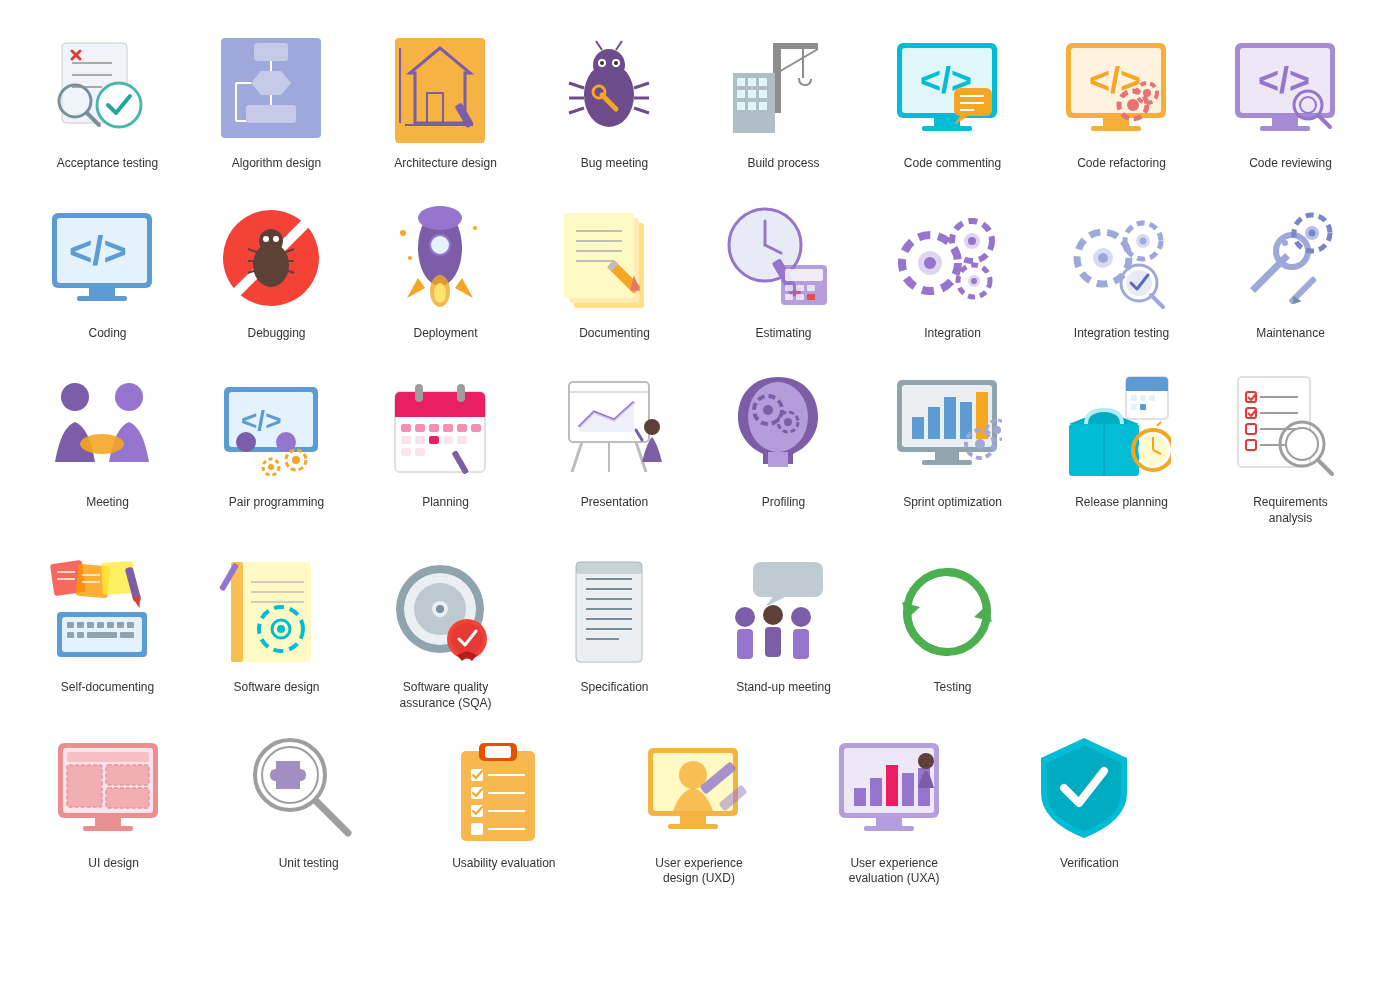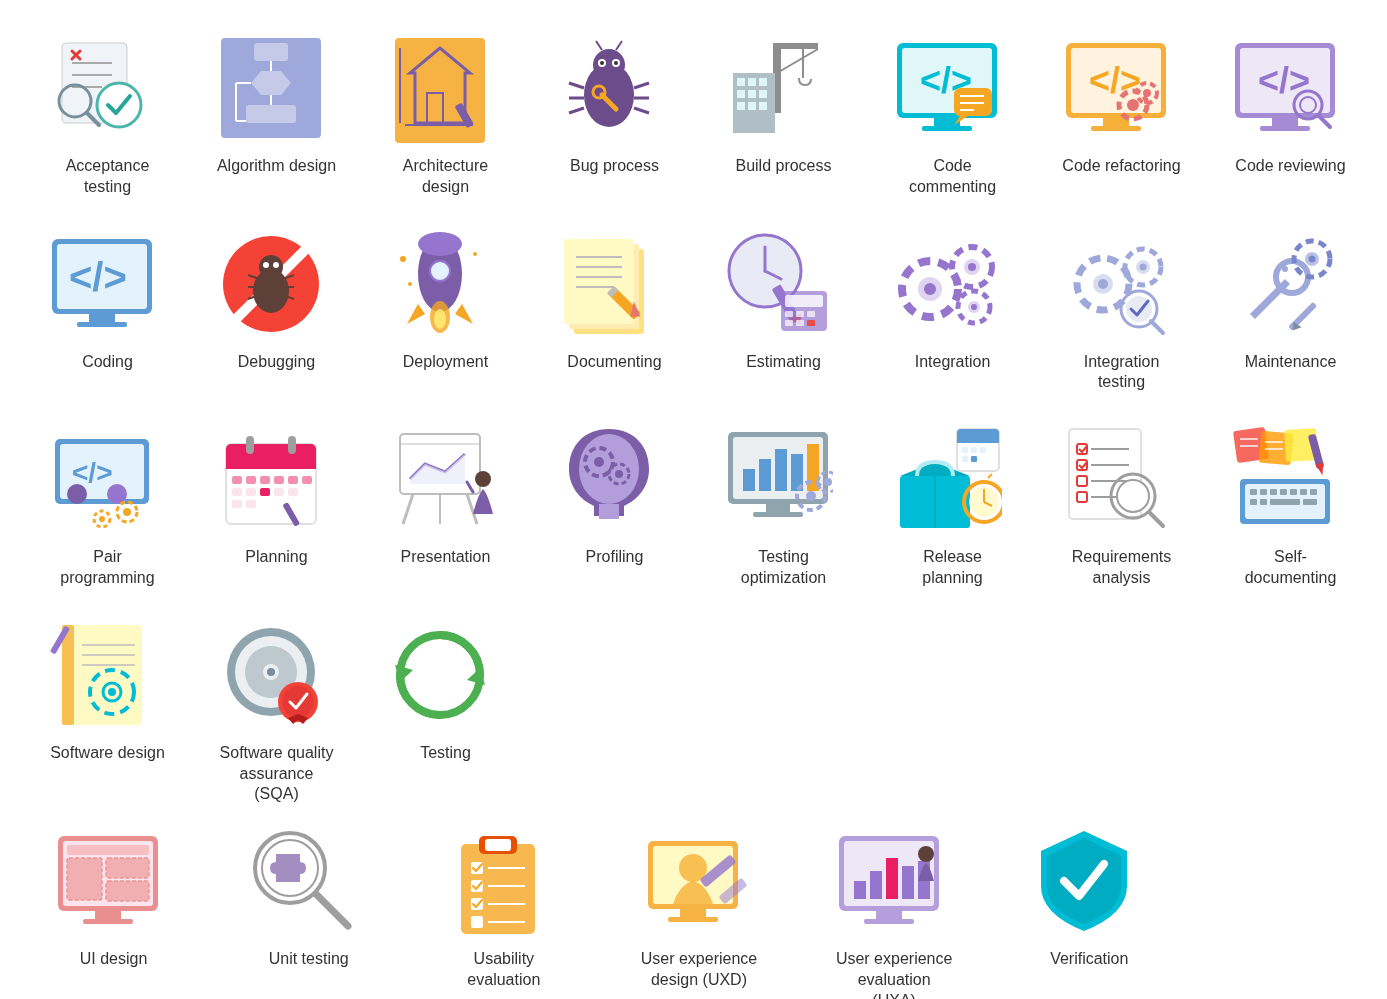--- a/index.html
+++ b/index.html
@@ -22,21 +22,21 @@
     }
     .icon-box {
       width: 120px;
       height: 120px;
       display: flex;
       align-items: center;
       justify-content: center;
       margin-bottom: 8px;
     }
     .label {
-      font-size: 16px;
+      font-size: 12px;
       color: #333;
       line-height: 1.3;
       max-width: 120px;
       margin-left: 11px;
     }
     svg { display: block; }
 
     
     .grid-row5 {
       display: grid;
@@ -128,21 +128,21 @@
         <line x1="30" y1="65" x2="15" y2="65" stroke="#6d4c8c" stroke-width="3"></line>
         <line x1="30" y1="75" x2="15" y2="80" stroke="#6d4c8c" stroke-width="3"></line>
         <line x1="80" y1="55" x2="95" y2="50" stroke="#6d4c8c" stroke-width="3"></line>
         <line x1="80" y1="65" x2="95" y2="65" stroke="#6d4c8c" stroke-width="3"></line>
         <line x1="80" y1="75" x2="95" y2="80" stroke="#6d4c8c" stroke-width="3"></line>
 
         <line x1="48" y1="62" x2="62" y2="76" stroke="#f5a623" stroke-width="5" stroke-linecap="round"></line>
         <circle cx="45" cy="59" r="6" fill="none" stroke="#f5a623" stroke-width="3"></circle>
       </svg>
     </div>
-    <span class="label">Bug process</span>
+    <span class="label">Bug meeting</span>
   </div>
 
   <div class="item">
     <div class="icon-box">
       <svg width="110" height="110" viewBox="0 0 110 110">
 
         <rect x="50" y="10" width="8" height="70" fill="#8d8d8d"></rect>
         <rect x="50" y="10" width="45" height="6" fill="#8d8d8d"></rect>
         <line x1="95" y1="16" x2="54" y2="40" stroke="#8d8d8d" stroke-width="2"></line>
 
@@ -383,20 +383,35 @@
         <circle cx="82" cy="30" r="7" fill="#7986cb" opacity="0.5"></circle>
         <circle cx="82" cy="30" r="3.5" fill="#7986cb"></circle>
 
         <rect x="70" y="70" width="6" height="35" rx="2" fill="#9fa8da" transform="rotate(45,73,87)"></rect>
         <polygon points="70,98 76,104 80,96" fill="#78909c" transform="rotate(45,73,87)"></polygon>
       </svg>
     </div>
     <span class="label">Maintenance</span>
   </div>
 
+  <div class="item">
+    <div class="icon-box">
+      <svg width="110" height="110" viewBox="0 0 110 110">
+
+        <circle cx="28" cy="25" r="14" fill="#7b5ea7"></circle>
+        <path d="M8,90 Q14,55 28,50 Q42,55 48,90" fill="#7b5ea7"></path>
+
+        <circle cx="82" cy="25" r="14" fill="#9575cd"></circle>
+        <path d="M62,90 Q68,55 82,50 Q96,55 102,90" fill="#9575cd"></path>
+
+        <ellipse cx="55" cy="72" rx="22" ry="10" fill="#f5a623" opacity="0.9"></ellipse>
+      </svg>
+    </div>
+    <span class="label">Meeting</span>
+  </div>
 
   <div class="item">
     <div class="icon-box">
       <svg width="110" height="110" viewBox="0 0 110 110">
 
         <rect x="8" y="15" width="94" height="65" rx="5" fill="#5c9bd4"></rect>
         <rect x="13" y="20" width="84" height="55" rx="3" fill="#e3f2fd"></rect>
 
         <text x="25" y="58" font-size="28" font-weight="bold" fill="#5c9bd4">&lt;/&gt;</text>
 
@@ -501,21 +516,21 @@
 
         <rect x="43" y="80" width="24" height="8" fill="#90a4ae"></rect>
         <rect x="30" y="88" width="50" height="5" rx="2" fill="#90a4ae"></rect>
 
         <circle cx="88" cy="72" r="14" fill="none" stroke="#9fa8da" stroke-width="4" stroke-dasharray="6,4"></circle>
         <circle cx="88" cy="72" r="5" fill="#9fa8da"></circle>
         <circle cx="105" cy="58" r="10" fill="none" stroke="#9fa8da" stroke-width="3" stroke-dasharray="5,3"></circle>
         <circle cx="105" cy="58" r="4" fill="#9fa8da"></circle>
       </svg>
     </div>
-    <span class="label">Testing optimization</span>
+    <span class="label">Sprint optimization</span>
   </div>
 
 
   <div class="item">
     <div class="icon-box">
       <svg width="110" height="110" viewBox="0 0 110 110">
 
         <rect x="8" y="52" width="70" height="52" rx="3" fill="#00bcd4"></rect>
         <polygon points="8,52 43,38 78,52" fill="#00acc1"></polygon>
         <line x1="43" y1="38" x2="43" y2="104" stroke="#00acc1" stroke-width="2"></line>
@@ -635,22 +650,58 @@
         <circle cx="82" cy="82" r="20" fill="#f44336"></circle>
         <circle cx="82" cy="82" r="16" fill="#e53935"></circle>
         <polyline points="74,82 80,88 91,74" stroke="white" stroke-width="3" fill="none" stroke-linecap="round" stroke-linejoin="round"></polyline>
 
         <polygon points="72,98 77,104 82,100 87,104 92,98 82,94" fill="#b71c1c"></polygon>
       </svg>
     </div>
     <span class="label">Software quality assurance (SQA)</span>
   </div>
 
-
-
+  <div class="item">
+    <div class="icon-box">
+      <svg width="110" height="110" viewBox="0 0 110 110">
+
+        <rect x="22" y="5" width="66" height="100" rx="4" fill="#eceff1" stroke="#b0bec5" stroke-width="1"></rect>
+
+        <line x1="32" y1="22" x2="78" y2="22" stroke="#78909c" stroke-width="2"></line>
+        <line x1="32" y1="32" x2="78" y2="32" stroke="#78909c" stroke-width="2"></line>
+        <line x1="32" y1="42" x2="78" y2="42" stroke="#78909c" stroke-width="2"></line>
+        <line x1="32" y1="52" x2="78" y2="52" stroke="#78909c" stroke-width="2"></line>
+        <line x1="32" y1="62" x2="78" y2="62" stroke="#78909c" stroke-width="2"></line>
+        <line x1="32" y1="72" x2="78" y2="72" stroke="#78909c" stroke-width="2"></line>
+        <line x1="32" y1="82" x2="65" y2="82" stroke="#78909c" stroke-width="2"></line>
+
+        <rect x="22" y="5" width="66" height="12" rx="4" fill="#78909c" opacity="0.3"></rect>
+      </svg>
+    </div>
+    <span class="label">Specification</span>
+  </div>
+
+
+  <div class="item">
+    <div class="icon-box">
+      <svg width="110" height="110" viewBox="0 0 110 110">
+
+        <rect x="30" y="5" width="70" height="35" rx="8" fill="#b0bec5" opacity="0.8"></rect>
+        <polygon points="50,40 42,50 62,40" fill="#b0bec5" opacity="0.8"></polygon>
+
+        <circle cx="22" cy="60" r="10" fill="#7b5ea7"></circle>
+        <rect x="14" y="72" width="16" height="30" rx="4" fill="#9575cd"></rect>
+        <circle cx="50" cy="58" r="10" fill="#5d4037"></circle>
+        <rect x="42" y="70" width="16" height="30" rx="4" fill="#7b5ea7"></rect>
+        <circle cx="78" cy="60" r="10" fill="#7b5ea7"></circle>
+        <rect x="70" y="72" width="16" height="30" rx="4" fill="#9575cd"></rect>
+      </svg>
+    </div>
+    <span class="label">Stand-up meeting</span>
+  </div>
 
   <div class="item">
     <div class="icon-box">
       <svg width="110" height="110" viewBox="0 0 110 110">
 
         <path d="M55,15 A40,40 0 1,1 15,55" fill="none" stroke="#4caf50" stroke-width="8" stroke-linecap="round"></path>
         <polygon points="10,45 15,62 28,50" fill="#4caf50"></polygon>
         <path d="M55,95 A40,40 0 1,1 95,55" fill="none" stroke="#4caf50" stroke-width="8" stroke-linecap="round"></path>
         <polygon points="100,65 95,48 82,60" fill="#4caf50"></polygon>
       </svg>

